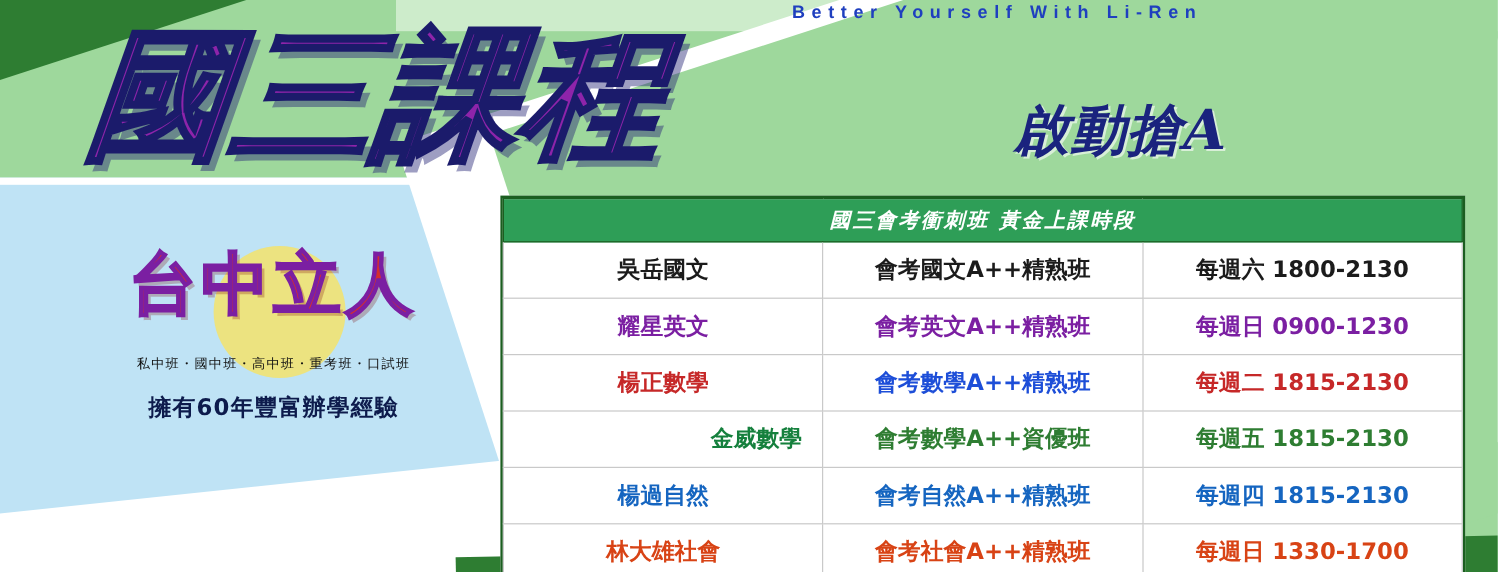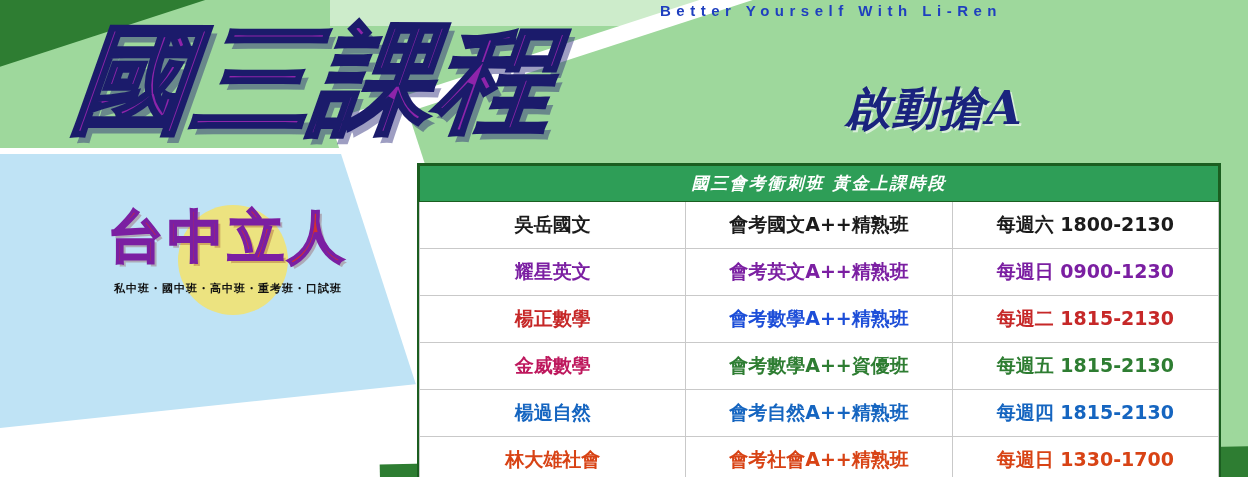--- a/index.html
+++ b/index.html
@@ -63,21 +63,21 @@
   .logo-wrap{position:absolute;left:28px;top:200px;width:400px;text-align:center;}
   .logo-sun{position:absolute;left:150px;top:5px;width:110px;height:110px;
     border-radius:50%;background:#f3e36b;opacity:.85;}
   .logo-main{position:relative;font-family:Liberation Sans, sans-serif;
     font-weight:bold;font-size:56px;color:#d32f2f;letter-spacing:4px;
     -webkit-text-stroke:2px #7b1fa2;
     text-shadow:3px 3px 0 rgba(120,0,0,.25);text-align:center;}
   .logo-second{position:relative;font-family:"DejaVu Serif","Liberation Serif",serif;
     font-weight:bold;font-size:40px;color:#0d1b4c;letter-spacing:4px;margin-top:2px;}
   .logo-classes{position:relative;font-size:11px;color:#111;letter-spacing:1px;
-    margin-top:5px;font-weight:bold;}
+    margin-top:20px;font-weight:normal;}
   .logo-exp{position:relative;margin-top:16px;font-size:19px;color:#0d1b4c;
     font-weight:bold;letter-spacing:1px;}
   .logo-url{position:relative;margin-top:2px;font-size:19px;color:#0d1b4c;
     font-weight:bold;font-family:"Liberation Serif",serif;letter-spacing:0px;}
 
   
   .table-wrap{position:absolute;left:417px;top:163px;width:800px;
     border:2px solid #1b5e20;background:#ffffff;}
   table.schedule{border-collapse:collapse;width:100%;table-layout:fixed;}
   table.schedule th{
@@ -108,20 +108,21 @@
 
   <div class="tagline">Better  Yourself  With  Li-Ren</div>
 
   <div class="title-main">國三課程</div>
   <div class="title-sub">啟動搶A</div>
 
   <div class="logo-wrap">
     <div class="logo-sun"></div>
     <div class="logo-main">台中立人</div>
     <div class="logo-classes">私中班・國中班・高中班・重考班・口試班</div>
+    <div class="logo-exp">擁有60年豐富辦學經驗</div>
   </div>
 
   <div class="table-wrap">
     <table class="schedule">
       <thead>
         <tr>
           <th colspan="3">國三會考衝刺班  黃金上課時段</th>
         </tr>
       </thead>
       <tbody id="schedule-body">
@@ -134,21 +135,21 @@
             <td class="c0" style="color: rgb(123, 31, 162);">耀星英文</td>
             <td class="c1" style="color: rgb(123, 31, 162);">會考英文A++精熟班</td>
             <td class="c2" style="color: rgb(123, 31, 162);">每週日 0900-1230</td>
           </tr>
           <tr>
             <td class="c0" style="color: rgb(198, 40, 40);">楊正數學</td>
             <td class="c1" style="color: #1d4ed8;">會考數學A++精熟班</td>
             <td class="c2" style="color: rgb(198, 40, 40);">每週二 1815-2130</td>
           </tr>
           <tr>
-            <td class="c0" style="color: #be185d;">金威數學</td>
+            <td class="c0" style="color: #15803d; text-align: right;">金威數學</td>
             <td class="c1" style="color: rgb(46, 125, 50);">會考數學A++資優班</td>
             <td class="c2" style="color: rgb(46, 125, 50);">每週五 1815-2130</td>
           </tr>
           <tr>
             <td class="c0" style="color: rgb(21, 101, 192);">楊過自然</td>
             <td class="c1" style="color: rgb(21, 101, 192);">會考自然A++精熟班</td>
             <td class="c2" style="color: rgb(21, 101, 192);">每週四 1815-2130</td>
           </tr>
           <tr>
             <td class="c0" style="color: rgb(216, 67, 21);">林大雄社會</td>

